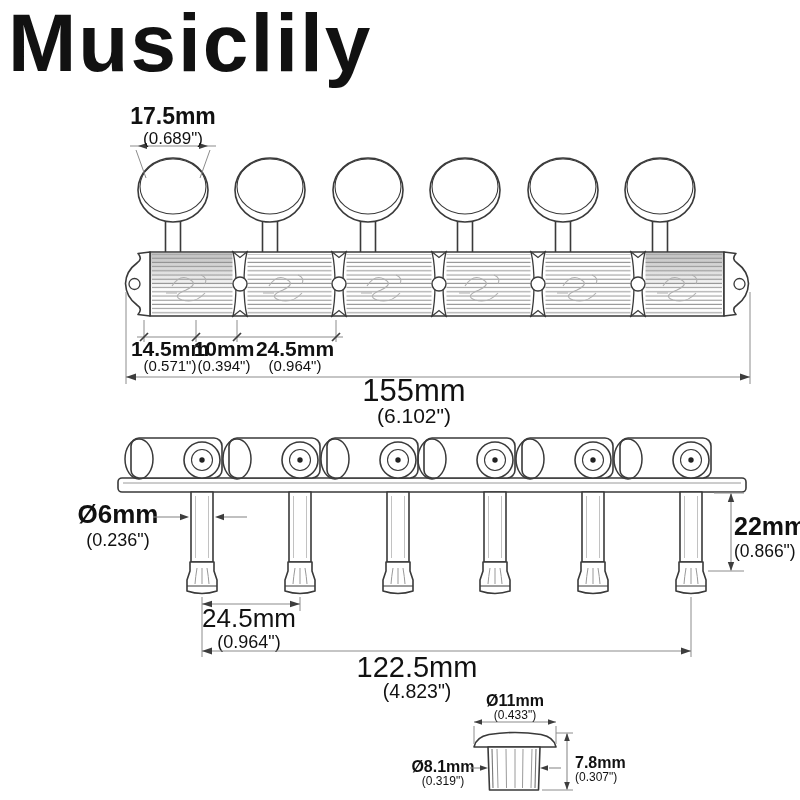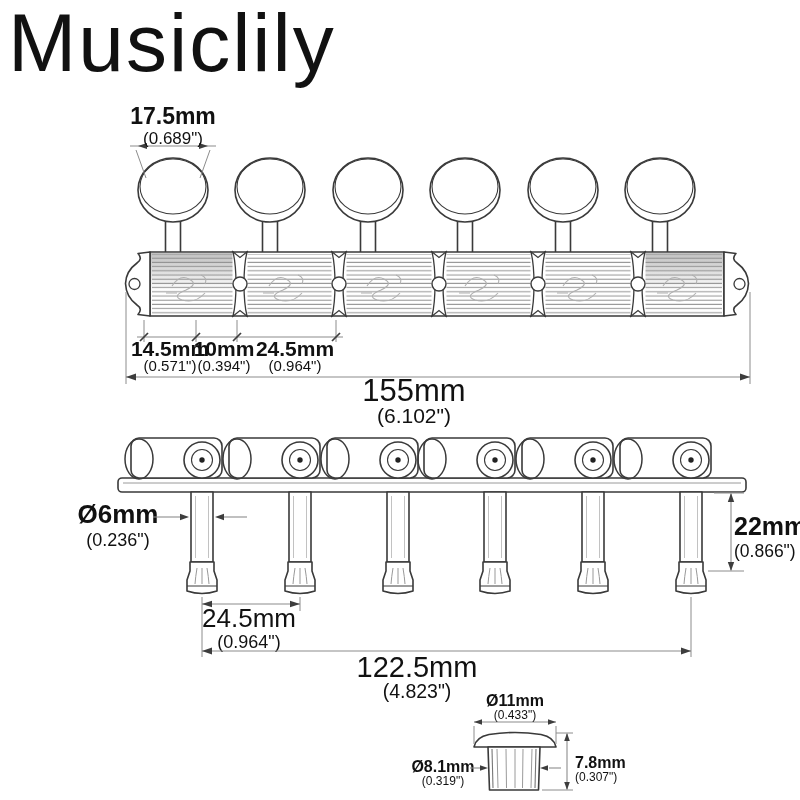--- a/index.html
+++ b/index.html
@@ -1,19 +1,19 @@
 <!DOCTYPE html>
 <html><head>
 <meta charset="utf-8">
 <style>
   html,body{margin:0;padding:0;background:#fff;}
   .canvas{position:relative;width:800px;height:800px;background:#fff;overflow:hidden;
           font-family:"Liberation Sans",sans-serif;}
   .logo{position:absolute;left:8px;top:0px;font-size:82px;line-height:1.05;
-        letter-spacing:2px;color:#111;font-weight:400;}
+        letter-spacing:2px;color:#111;font-weight:700;}
   svg{position:absolute;left:0;top:0;}
   .outline{fill:#fff;stroke:#3a3a3a;stroke-width:1.6;stroke-linejoin:round;}
   .ext{stroke:#8c8c8c;stroke-width:1;fill:none;}
   .diml{stroke:#8c8c8c;stroke-width:1.1;fill:none;}
   .ah{fill:#3d3d3d;stroke:none;}
   .tick{stroke:#3d3d3d;stroke-width:1.7;}
   text{text-anchor:middle;fill:#111;font-family:"Liberation Sans",sans-serif;}
   .tb{font-weight:bold;}
   .tr{font-weight:400;}
   .ta-s{text-anchor:start;}

